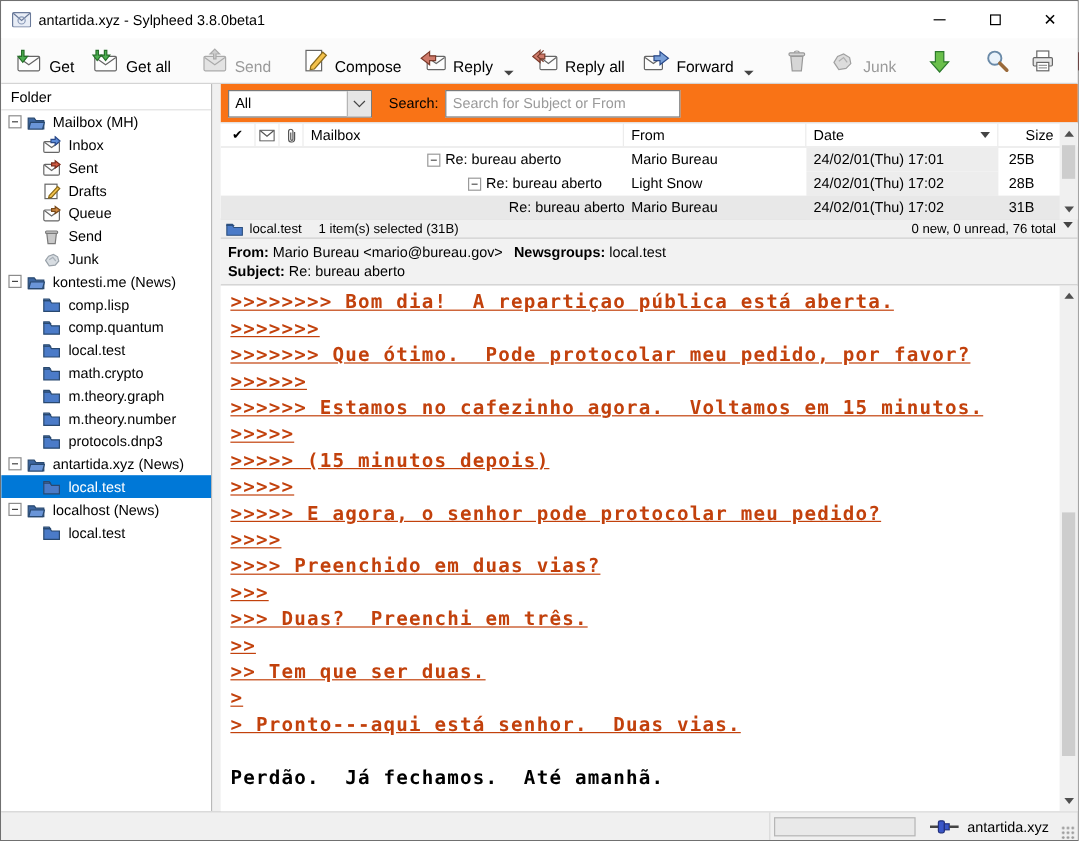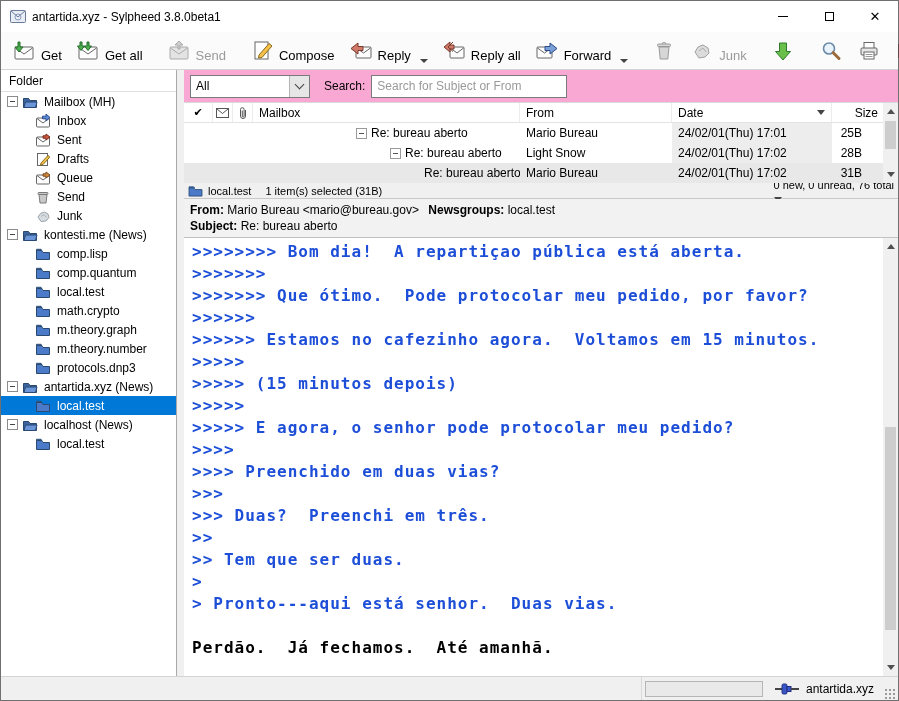--- a/index.html
+++ b/index.html
@@ -36,21 +36,21 @@
   .tree-row { height:19px; display:flex; align-items:center; font-size:12px; color:#000; white-space:nowrap; }
   .tree-row.selected { background:#0078d7; color:#fff; }
   .expander { width:11px; height:11px; border:1px solid #8c8c8c; background:#fff; position:relative; flex:none; margin-right:4px; }
   .expander::after { content:""; position:absolute; left:2px; right:2px; top:4px; height:1px; background:#444; }
   .tree-icon { width:16px; height:16px; flex:none; margin-right:6px; }
   .splitter { width:7px; background:#f0f0f0; flex:none; }
 
   .right-pane { flex:1; display:flex; flex-direction:column; min-width:0; }
 
   
-  .filter-row { height:32px; background:#f9a8d4; display:flex; align-items:center; flex:none; padding-left:6px; }
+  .filter-row { height:32px; background:#f97316; display:flex; align-items:center; flex:none; padding-left:6px; }
   .combo { width:120px; height:23px; background:#fff; border:1px solid #7a7a7a; display:flex; align-items:center; font-size:12px; }
   .combo .val { flex:1; padding-left:5px; color:#000; }
   .combo .dd { width:20px; height:100%; background:#e6e6e6; border-left:1px solid #b5b5b5; display:flex; align-items:center; justify-content:center; }
   .chev { width:7px; height:7px; border-right:1px solid #444; border-bottom:1px solid #444; transform:rotate(45deg); margin-top:-3px; }
   .search-label { font-size:12px; color:#000; margin:0 6px 0 14px; }
   .search-input { width:196px; height:23px; border:1px solid #7a7a7a; background:#fff; font-size:12px; padding:0 5px; font-family:"Liberation Sans",sans-serif; color:#000; }
   .search-input::placeholder { color:#9a9a9a; }
 
   
   .msg-list { height:80px; position:relative; background:#fff; flex:none; border-top:1px solid #d9d9d9; }
@@ -78,32 +78,32 @@
   
   .vscroll { position:absolute; right:0; width:15px; background:#f0f0f0; }
   .sb-btn { position:absolute; left:0; width:15px; height:17px; display:flex; align-items:center; justify-content:center; }
   .arr-up { width:0; height:0; border-left:4px solid transparent; border-right:4px solid transparent; border-bottom:5px solid #505050; }
   .arr-dn { width:0; height:0; border-left:4px solid transparent; border-right:4px solid transparent; border-top:5px solid #505050; }
   .sb-thumb { position:absolute; left:2px; width:11px; background:#cdcdcd; }
 
   
   .info-bar { height:17px; background:#f0f0f0; border-top:1px solid #d9d9d9; border-bottom:1px solid #c9c9c9; display:flex; align-items:center; font-size:11px; color:#000; flex:none; padding:0 4px; }
   .info-bar .gap { width:14px; }
-  .info-right { margin-left:auto; display:flex; align-items:flex-start; gap:6px;flex-direction:column; }
+  .info-right { margin-left:auto; display:flex; align-items:flex-start; gap:6px; }
   .dd-small { width:0; height:0; border-left:4px solid transparent; border-right:4px solid transparent; border-top:5px solid #444; }
 
   
   .hdr-pane { height:39px; background:#f2f2f2; border-bottom:1px solid #c2c2c2; font-size:12px; color:#000; padding:3px 0 0 6px; flex:none; line-height:16px; }
   .hdr-pane b { font-weight:bold; }
 
   
   .body-pane { flex:1; position:relative; background:#fff; overflow:hidden; }
   .body-lines { position:absolute; left:8px; top:3px; right:16px; }
   .bline { height:22px; line-height:22px; font-family:"DejaVu Sans Mono","Liberation Mono",monospace; font-size:16px; font-weight:bold; letter-spacing:1px; white-space:pre; color:#000; }
-  .bline.q { color:#1d4ed8; }
+  .bline.q { color:#c2410c;text-decoration:underline; }
 
   
   .statusbar { height:24px; background:#f0f0f0; border-top:1px solid #d4d4d4; display:flex; align-items:center; flex:none; font-size:12px; color:#000; }
   .sb-left { width:641px; height:100%; border-right:1px solid #d9d9d9; }
   .progress { width:118px; height:16px; border:1px solid #b6b6b6; background:#e9e9e9; margin-left:3px; }
   .sb-net { display:flex; align-items:center; gap:7px; margin-left:12px; }
   .grip { margin-left:auto; margin-right:2px; align-self:flex-end; width:12px; height:12px;
           background-image:radial-gradient(circle, #9a9a9a 1px, transparent 1.2px);
           background-size:4px 4px; background-position:bottom right; }
   svg { display:block; }

